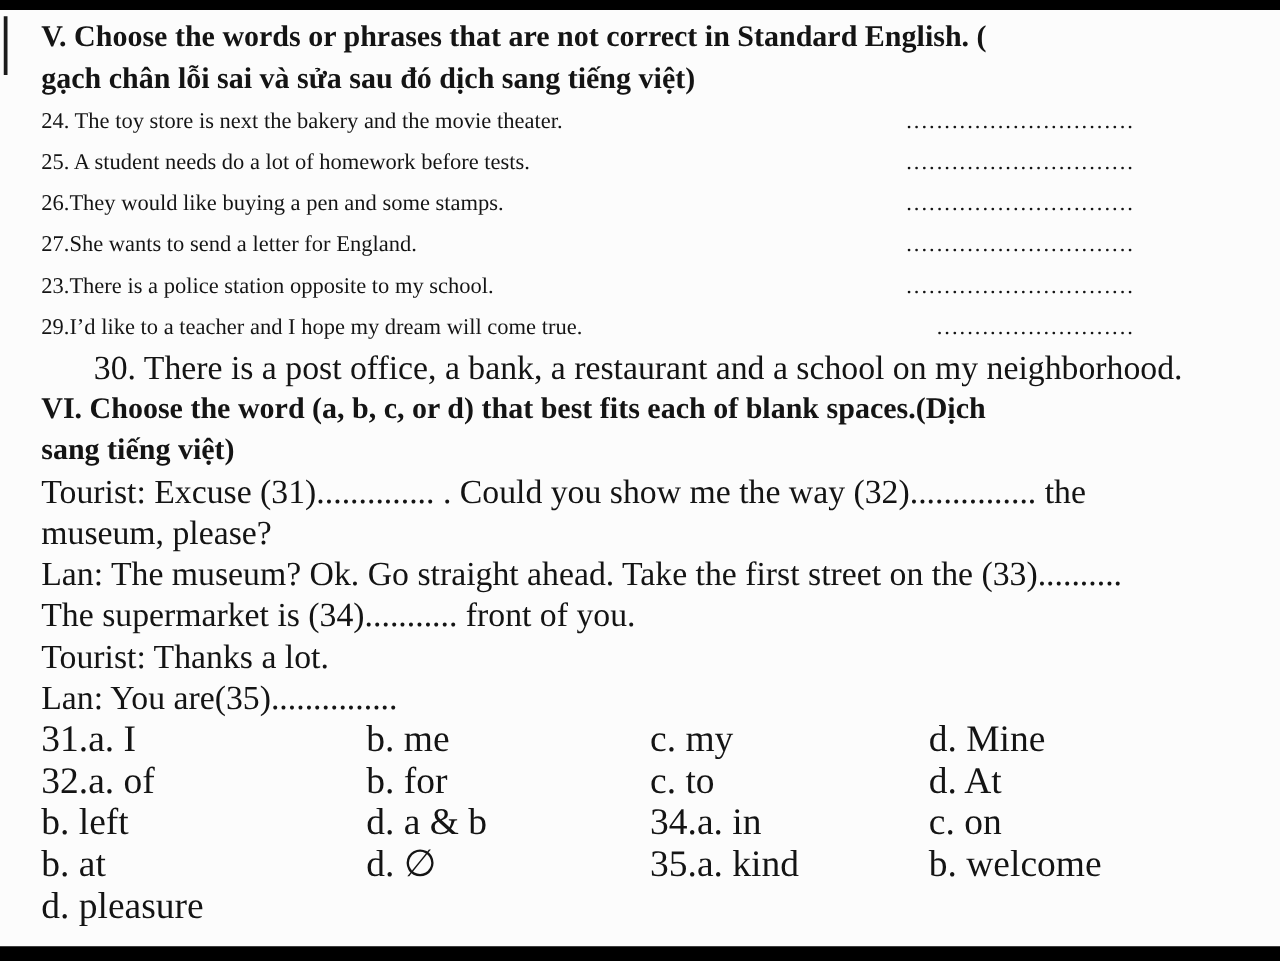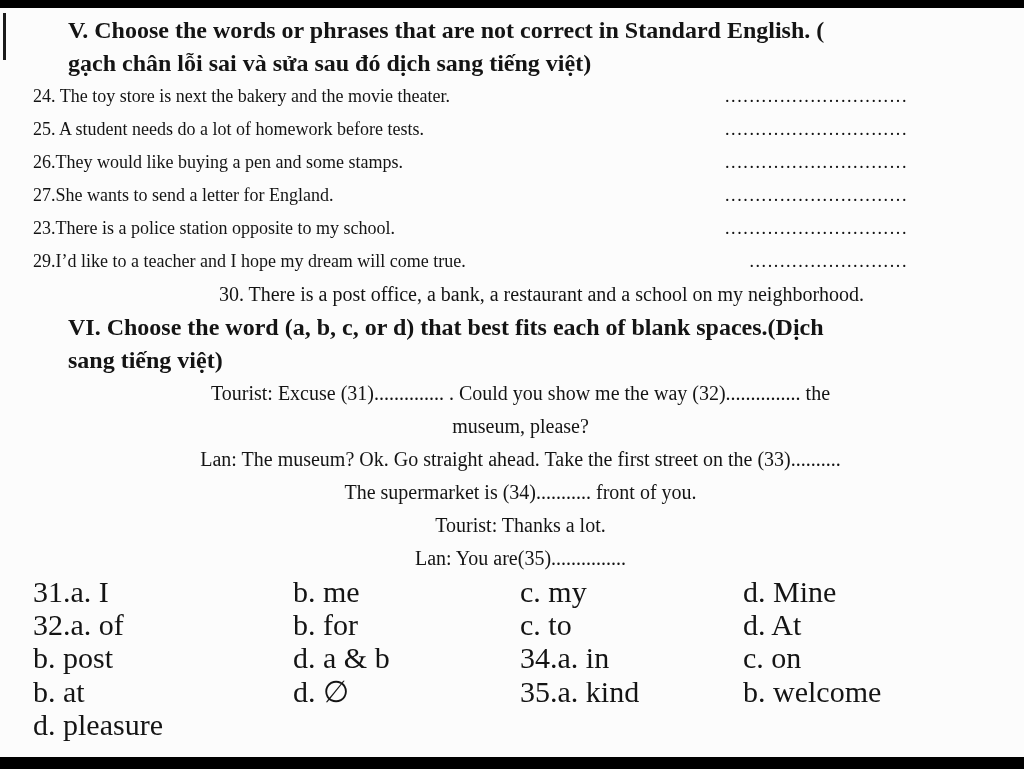--- a/index.html
+++ b/index.html
@@ -24,31 +24,29 @@
     position: absolute; left: 3px; top: 13px; width: 3px; height: 47px;
     background: #1b1b1b;
   }
   .content {
     position: absolute;
     left: 33px;
     top: 14px;
     width: 975px;
   }
   .line {
-    font-size: 20px;
+    font-size: 27px;
     line-height: 33px;
     white-space: nowrap;
-    text-align: center;
   }
   .heading {
     font-size: 24px;
     font-weight: bold;
     line-height: 33px;
     white-space: nowrap;
-    margin-left: 35px;
   }
   .dotted-row {
     width: 875px;
     display: flex;
     justify-content: space-between;
     align-items: baseline;
     font-size: 18px;
     line-height: 33px;
     white-space: nowrap;
   }
@@ -117,21 +115,21 @@
     <span>31.a. I</span>
     <span>b. me</span>
     <span>c. my</span>
     <span>d. Mine</span>
 
     <span>32.a. of</span>
     <span>b. for</span>
     <span>c. to</span>
     <span>d. At</span>
 
-    <span>b. post</span>
+    <span>b. left</span>
     <span>d. a &amp; b</span>
 
     <span>34.a. in</span>
     <span>c. on</span>
     <span>b. at</span>
     <span>d. ∅</span>
 
     <span>35.a. kind</span>
     <span>b. welcome</span>
     <span>d. pleasure</span>

